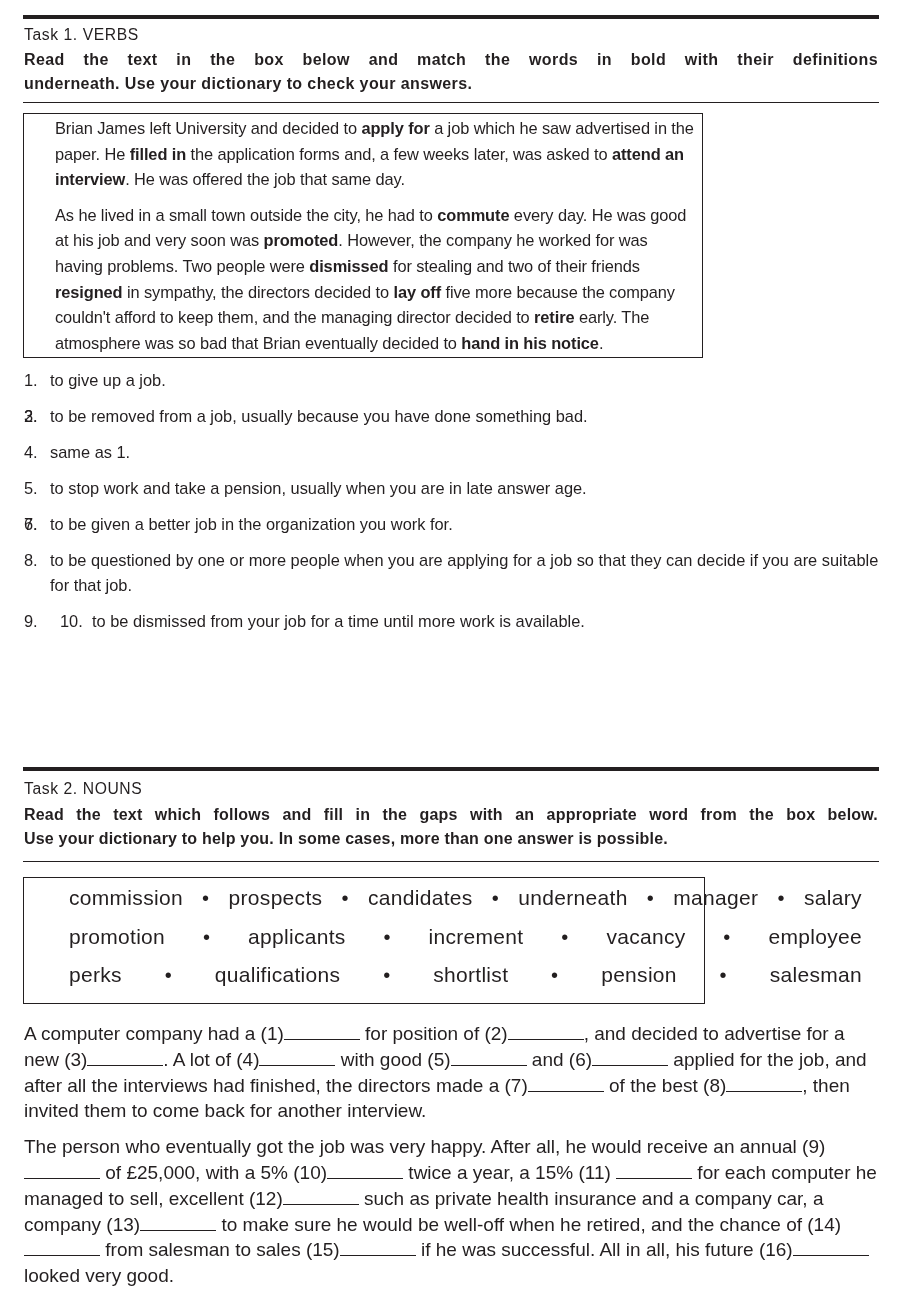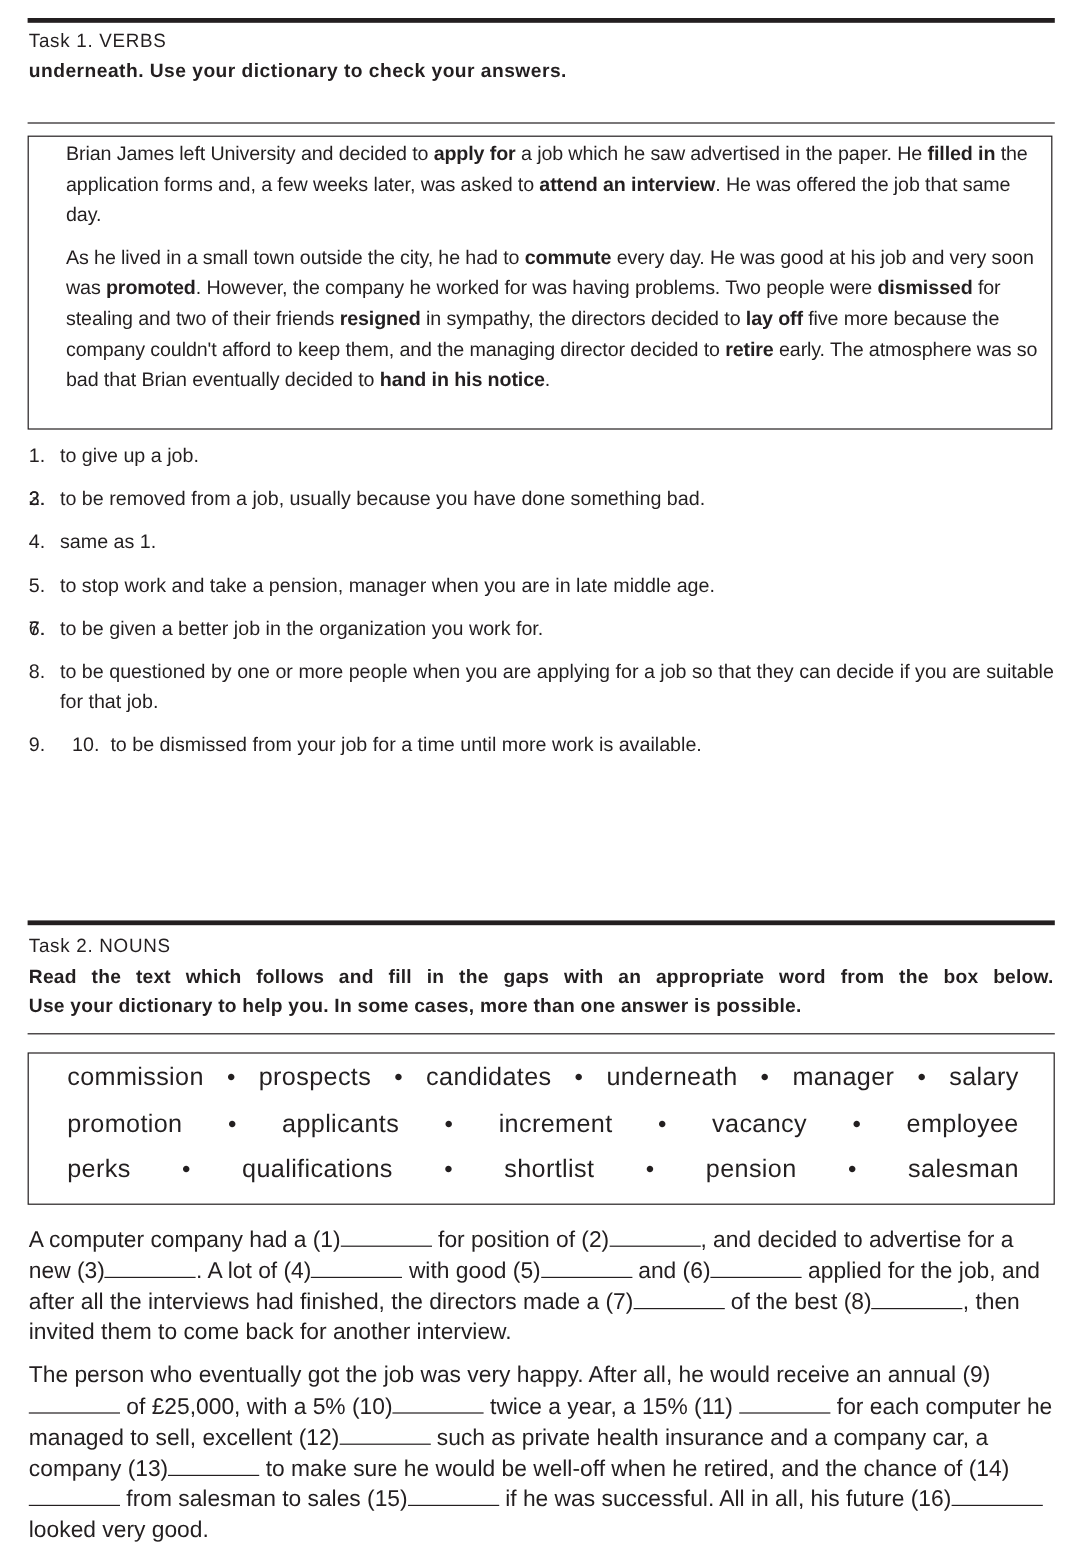--- a/index.html
+++ b/index.html
@@ -16,74 +16,75 @@
     position: absolute; left: 1px; font-size: 16px; font-weight: normal;
     letter-spacing: 0.6px; transform: scaleX(0.98); transform-origin: left;
   }
   .task-instr {
     position: absolute; left: 1px; width: 854px; font-size: 16px; font-weight: bold;
     line-height: 24px; letter-spacing: 0.4px;
   }
   .justify-line { display: block; text-align: justify; text-align-last: justify; }
 
   .textbox {
-    position: absolute; left: 0; width: 854px; border: 1px solid #231f20;
+    position: absolute; left: 0; width: 680px; border: 1px solid #231f20;
   }
   .passage p {
     margin: 0; padding-left: 31px; padding-right: 6px;
     font-size: 16.4px; line-height: 25.6px; letter-spacing: -0.1px;
   }
   .passage p + p { margin-top: 10px; }
   .passage b { font-weight: bold; }
 
   .defs { position: absolute; left: 1px; top: 368px; width: 855px; margin: 0; padding: 0; list-style: none; }
   .defs li {
     position: relative; font-size: 16.4px; line-height: 25px; padding-left: 26px;
     margin-bottom: 11px;
   }
   .defs li .num { position: absolute; left: 0; top: 0; }
   .defs li.wide { padding-left: 32px; margin-left: 36px; }
 
   .wordbox { top: 877px; height: 125px; }
   .word-row {
-    position: absolute; left: 32px; width: 793px; font-size: 21px;
+    position: absolute; left: 45px; width: 793px; font-size: 21px;
     display: flex; justify-content: space-between; align-items: center; letter-spacing: 0.3px;
   }
   .bullet { font-size: 20px; }
 
   .gapfill { position: absolute; left: 1px; width: 856px; font-size: 19px; line-height: 25.8px; }
   .gapfill p { margin: 0; }
   .gap {
     display: inline-block; width: 76px; border-bottom: 1px solid #231f20;
     height: 14px; vertical-align: baseline;
   }
 </style>
 </head>
 <body>
 
 <div class="page">
 
   <div class="rule-thick" style="top:15px;"></div>
   <div class="task-title" style="top:26px;">Task 1. VERBS</div>
   <div class="task-instr" style="top:48px;">
+    <span class="justify-line">Read the text in the box below and match the words in bold with their definitions</span>
     <span>underneath. Use your dictionary to check your answers.</span>
   </div>
   <div class="rule-thin" style="top:102px;"></div>
 
   <div class="textbox passage" style="top:113px; height:245px; padding-top:2px; box-sizing:border-box;">
     <p id="p1"><span>Brian James left University and decided to </span><b>apply for</b><span> a job which he saw advertised in the paper. He </span><b>filled in</b><span> the application forms and, a few weeks later, was asked to </span><b>attend an interview</b><span>. He was offered the job that same day.</span></p>
     <p id="p2"><span>As he lived in a small town outside the city, he had to </span><b>commute</b><span> every day. He was good at his job and very soon was </span><b>promoted</b><span>. However, the company he worked for was having problems. Two people were </span><b>dismissed</b><span> for stealing and two of their friends </span><b>resigned</b><span> in sympathy, the directors decided to </span><b>lay off</b><span> five more because the company couldn't afford to keep them, and the managing director decided to </span><b>retire</b><span> early. The atmosphere was so bad that Brian eventually decided to </span><b>hand in his notice</b><span>.</span></p>
   </div>
 
   <ol class="defs">
     <li><span class="num">1.</span><span>to give up a job.</span></li>
     <li><span class="num">2.</span></li>
     <li><span class="num">3.</span><span>to be removed from a job, usually because you have done something bad.</span></li>
     <li><span class="num">4.</span><span>same as 1.</span></li>
-    <li><span class="num">5.</span><span>to stop work and take a pension, manager when you are in late middle age.</span></li>
+    <li><span class="num">5.</span><span>to stop work and take a pension, usually when you are in late answer age.</span></li>
     <li><span class="num">6.</span></li>
     <li><span class="num">7.</span><span>to be given a better job in the organization you work for.</span></li>
     <li><span class="num">8.</span><span>to be questioned by one or more people when you are applying for a job so that they can decide if you are suitable for that job.</span></li>
     <li><span class="num">9.</span></li>
     <li class="wide"><span class="num">10.</span><span>to be dismissed from your job for a time until more work is available.</span></li>
   </ol>
 
   <div class="rule-thick" style="top:767px;"></div>
   <div class="task-title" style="top:780px;">Task 2. NOUNS</div>
   <div class="task-instr" style="top:803px; letter-spacing:0.2px;">

